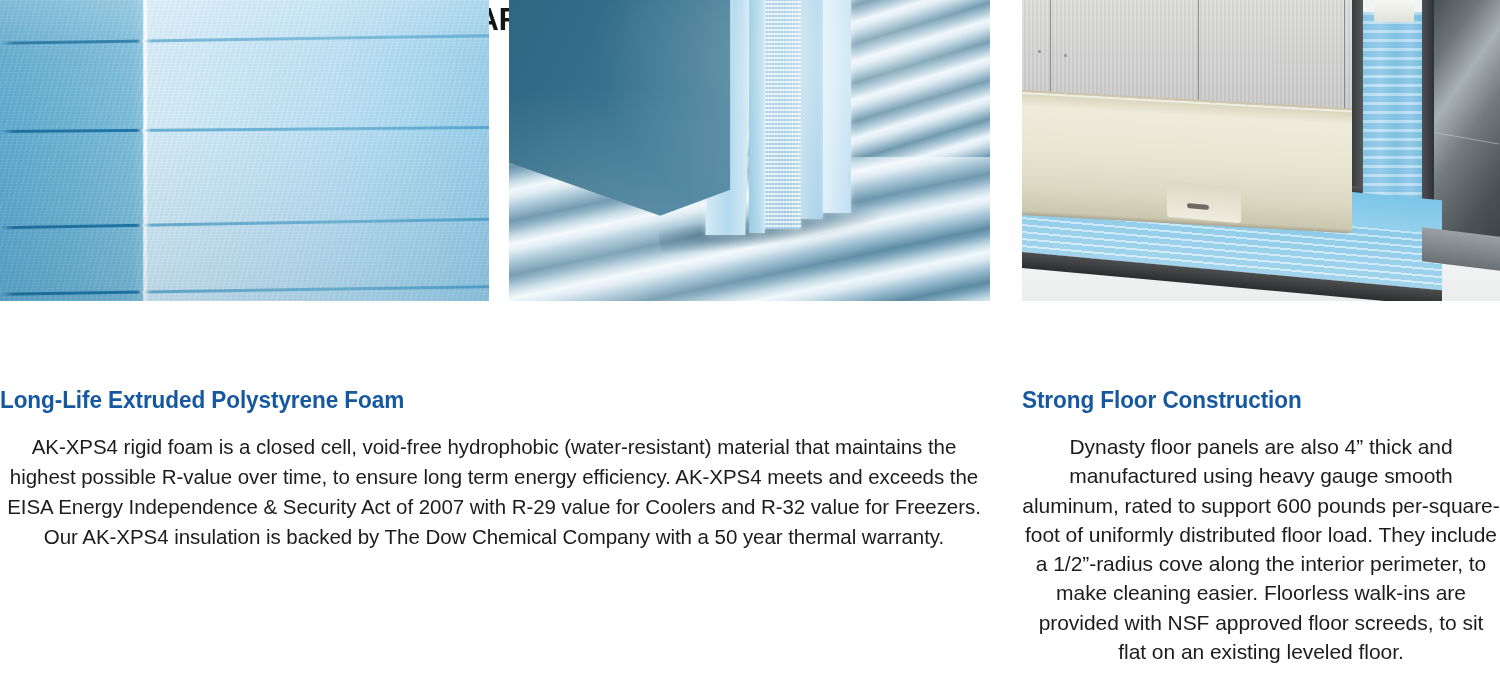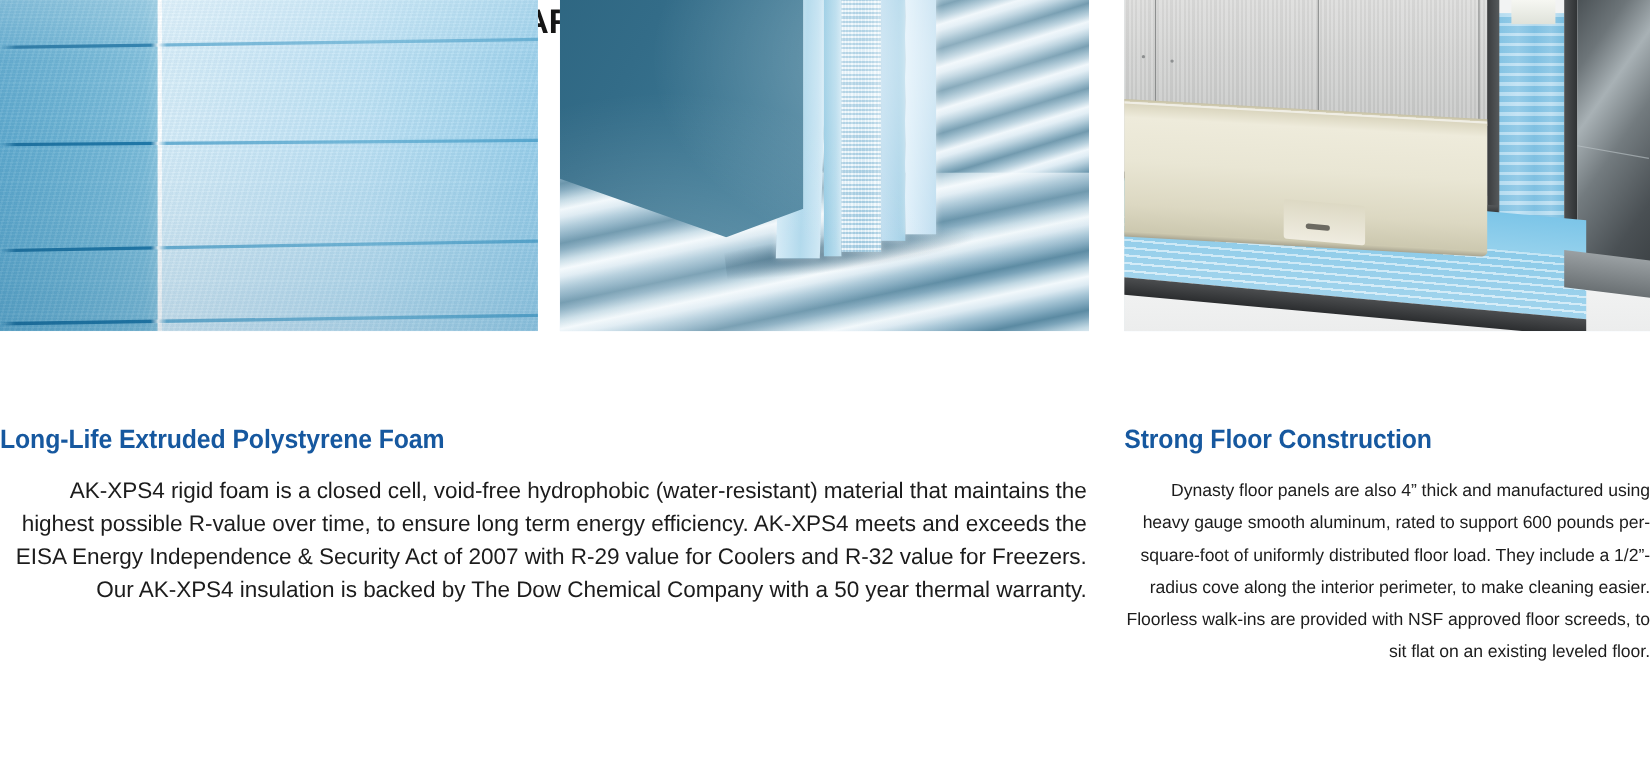--- a/index.html
+++ b/index.html
@@ -382,27 +382,27 @@
     top: 432px;
     width: 988px;
     font-size: 20.5px;
     line-height: 30px;
     letter-spacing: -0.05px;
   }
   .body-copy.right {
     left: 0px;
     top: 432px;
     width: 478px;
-    font-size: 16px;
+    font-size: 21px;
     line-height: 29.3px;
     letter-spacing: -0.05px;
   }
   .body-copy p { margin: 0; }
   .body-copy.left p:last-child,
-  .body-copy.right p:last-child { text-align: right; }
+  .body-copy.right p:last-child { text-align: center; }
 </style>
 </head>
 <body>
 
 <div class="page">
 
   <div class="col-left">
 
     <h1 class="section-title left">INSULATION PERFORMANCE CHARACTERISTICS</h1>
 

